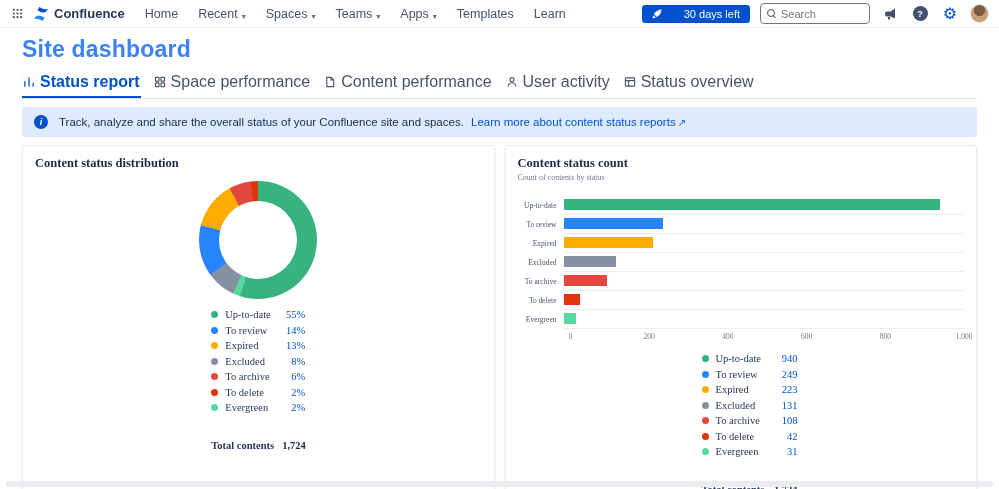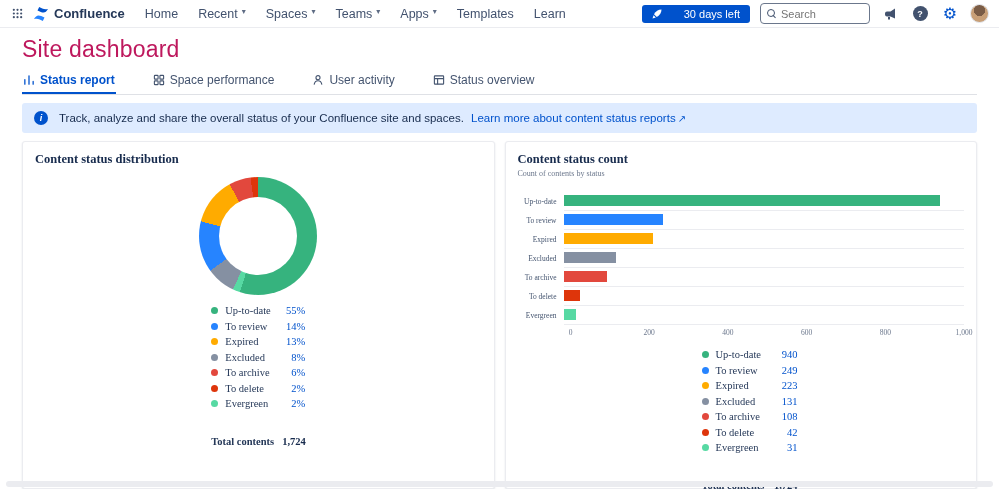--- a/index.html
+++ b/index.html
@@ -5,38 +5,38 @@
   * { margin:0; padding:0; box-sizing:border-box; }
   html,body { width:999px; height:489px; }
   body { font-family:"Liberation Sans", sans-serif; background:#fff; color:#172B4D; position:relative; overflow:hidden; }
 
   
   .topnav { height:28px; display:flex; align-items:center; padding:0 10px; border-bottom:1px solid #EBECF0; gap:8px; background:#fff; }
   .appgrid { display:flex; align-items:center; cursor:pointer; padding:2px; }
   .brand { display:flex; align-items:center; gap:5px; margin-right:12px; cursor:pointer; }
   .brand-text { font-size:13px; font-weight:700; color:#253858; }
   .nav-items { display:flex; gap:20px; align-items:center; font-size:12.5px; color:#42526E; }
-  .nav-item { display:flex; gap:4px; align-items:flex-start; cursor:pointer; white-space:nowrap; }
+  .nav-item { display:flex; gap:4px; align-items:flex-end; cursor:pointer; white-space:nowrap; }
   .chev { font-size:8px; color:#5E6C84; }
   .nav-right { margin-left:auto; display:flex; align-items:center; gap:10px; }
   .trial-btn { background:#0052CC; color:#fff; font-size:11px; border:none; border-radius:3px; height:18px; padding:0 10px; display:flex; align-items:center; gap:22px; cursor:pointer; font-family:inherit;text-align:right; }
   .searchbox { width:110px; height:21px; border:1px solid #6B778C; border-radius:4px; display:flex; align-items:center; padding:0 6px; gap:5px; background:#fff; }
   .mag { width:9px; height:9px; position:relative; flex:none; }
   .mag::before { content:""; position:absolute; width:6px; height:6px; border:1.4px solid #44546F; border-radius:50%; left:0; top:0; }
   .mag::after { content:""; position:absolute; width:4px; height:1.4px; background:#44546F; transform:rotate(45deg); left:5px; top:7px; }
   .searchbox input { border:none; outline:none; width:100%; font-size:11px; color:#172B4D; font-family:inherit; background:transparent; }
   .icon-btn { display:flex; align-items:center; justify-content:center; width:20px; height:20px; cursor:pointer; }
   .help-circle { width:15px; height:15px; border-radius:50%; background:#42526E; color:#fff; font-size:9px; font-weight:700; display:flex; align-items:center; justify-content:center; }
   .gear-glyph { font-size:16px; color:#0052CC; line-height:1; }
   .avatar { width:19px; height:19px; border-radius:50%; background:radial-gradient(circle at 50% 32%, #7A5C46 0 38%, #C89F77 40%); border:1px solid #DFE1E6; cursor:pointer; }
 
   
   .content { padding:0 22px; }
-  .page-title { font-size:23px; font-weight:400; color:#be185d; margin:8px 0 8px; letter-spacing:.2px; }
-  .tabs { display:flex; gap:36px; border-bottom:1px solid #DFE1E6; font-size:12px; color:#44546F; }
+  .page-title { font-size:23px; font-weight:700; color:#3b82f6; margin:8px 0 8px; letter-spacing:.2px; }
+  .tabs { display:flex; gap:12px; border-bottom:1px solid #DFE1E6; font-size:16px; color:#44546F; }
   .tab { display:flex; align-items:center; gap:5px; padding:2px 1px 7px; cursor:pointer; }
   .tab.active { color:#0052CC; box-shadow:inset 0 -2px 0 #0052CC; font-weight:600; }
   .tab svg { flex:none; }
 
   .banner { margin-top:8px; background:#DEEBFF; border-radius:3px; height:30px; display:flex; align-items:center; padding:0 12px; gap:11px; font-size:11.5px; color:#172B4D; }
   .info-icon { width:14px; height:14px; border-radius:50%; background:#0052CC; color:#fff; font-size:9px; font-weight:700; font-style:italic; display:flex; align-items:center; justify-content:center; flex:none; }
   .banner .link { color:#0052CC; text-decoration:none; margin-left:4px; cursor:pointer; }
   .ext { color:#0052CC; font-size:10px; margin-left:2px; }
 
   .cards { display:flex; gap:10px; margin-top:8px;font-family:Liberation Serif, serif; }
@@ -165,20 +165,27 @@
       <svg width="12" height="12" viewBox="0 0 13 13" fill="none" stroke="currentColor" stroke-width="1.2">
           <rect x="1.5" y="1.5" width="4" height="4" rx=".7"></rect>
           <rect x="7.5" y="1.5" width="4" height="4" rx=".7"></rect>
           <rect x="1.5" y="7.5" width="4" height="4" rx=".7"></rect>
           <rect x="7.5" y="7.5" width="4" height="4" rx=".7"></rect>
         </svg>
       <span>Space performance</span>
     </span>
     <span class="tab">
       <svg width="12" height="12" viewBox="0 0 13 13" fill="none" stroke="currentColor" stroke-width="1.2">
+          <path d="M3 1.5h4.8L10.5 4v7.5H3z"></path>
+          <path d="M7.5 1.7V4.2H10.2"></path>
+        </svg>
+      <span>Content performance</span>
+    </span>
+    <span class="tab">
+      <svg width="12" height="12" viewBox="0 0 13 13" fill="none" stroke="currentColor" stroke-width="1.2">
           <circle cx="6.5" cy="4" r="2.2"></circle>
           <path d="M2.3 11.5c.5-2.8 2-4.2 4.2-4.2s3.7 1.4 4.2 4.2"></path>
         </svg>
       <span>User activity</span>
     </span>
     <span class="tab">
       <svg width="12" height="12" viewBox="0 0 13 13" fill="none" stroke="currentColor" stroke-width="1.2">
           <rect x="1.5" y="2" width="10" height="9" rx=".7"></rect>
           <path d="M1.5 5h10M5 5v6"></path>
         </svg>

